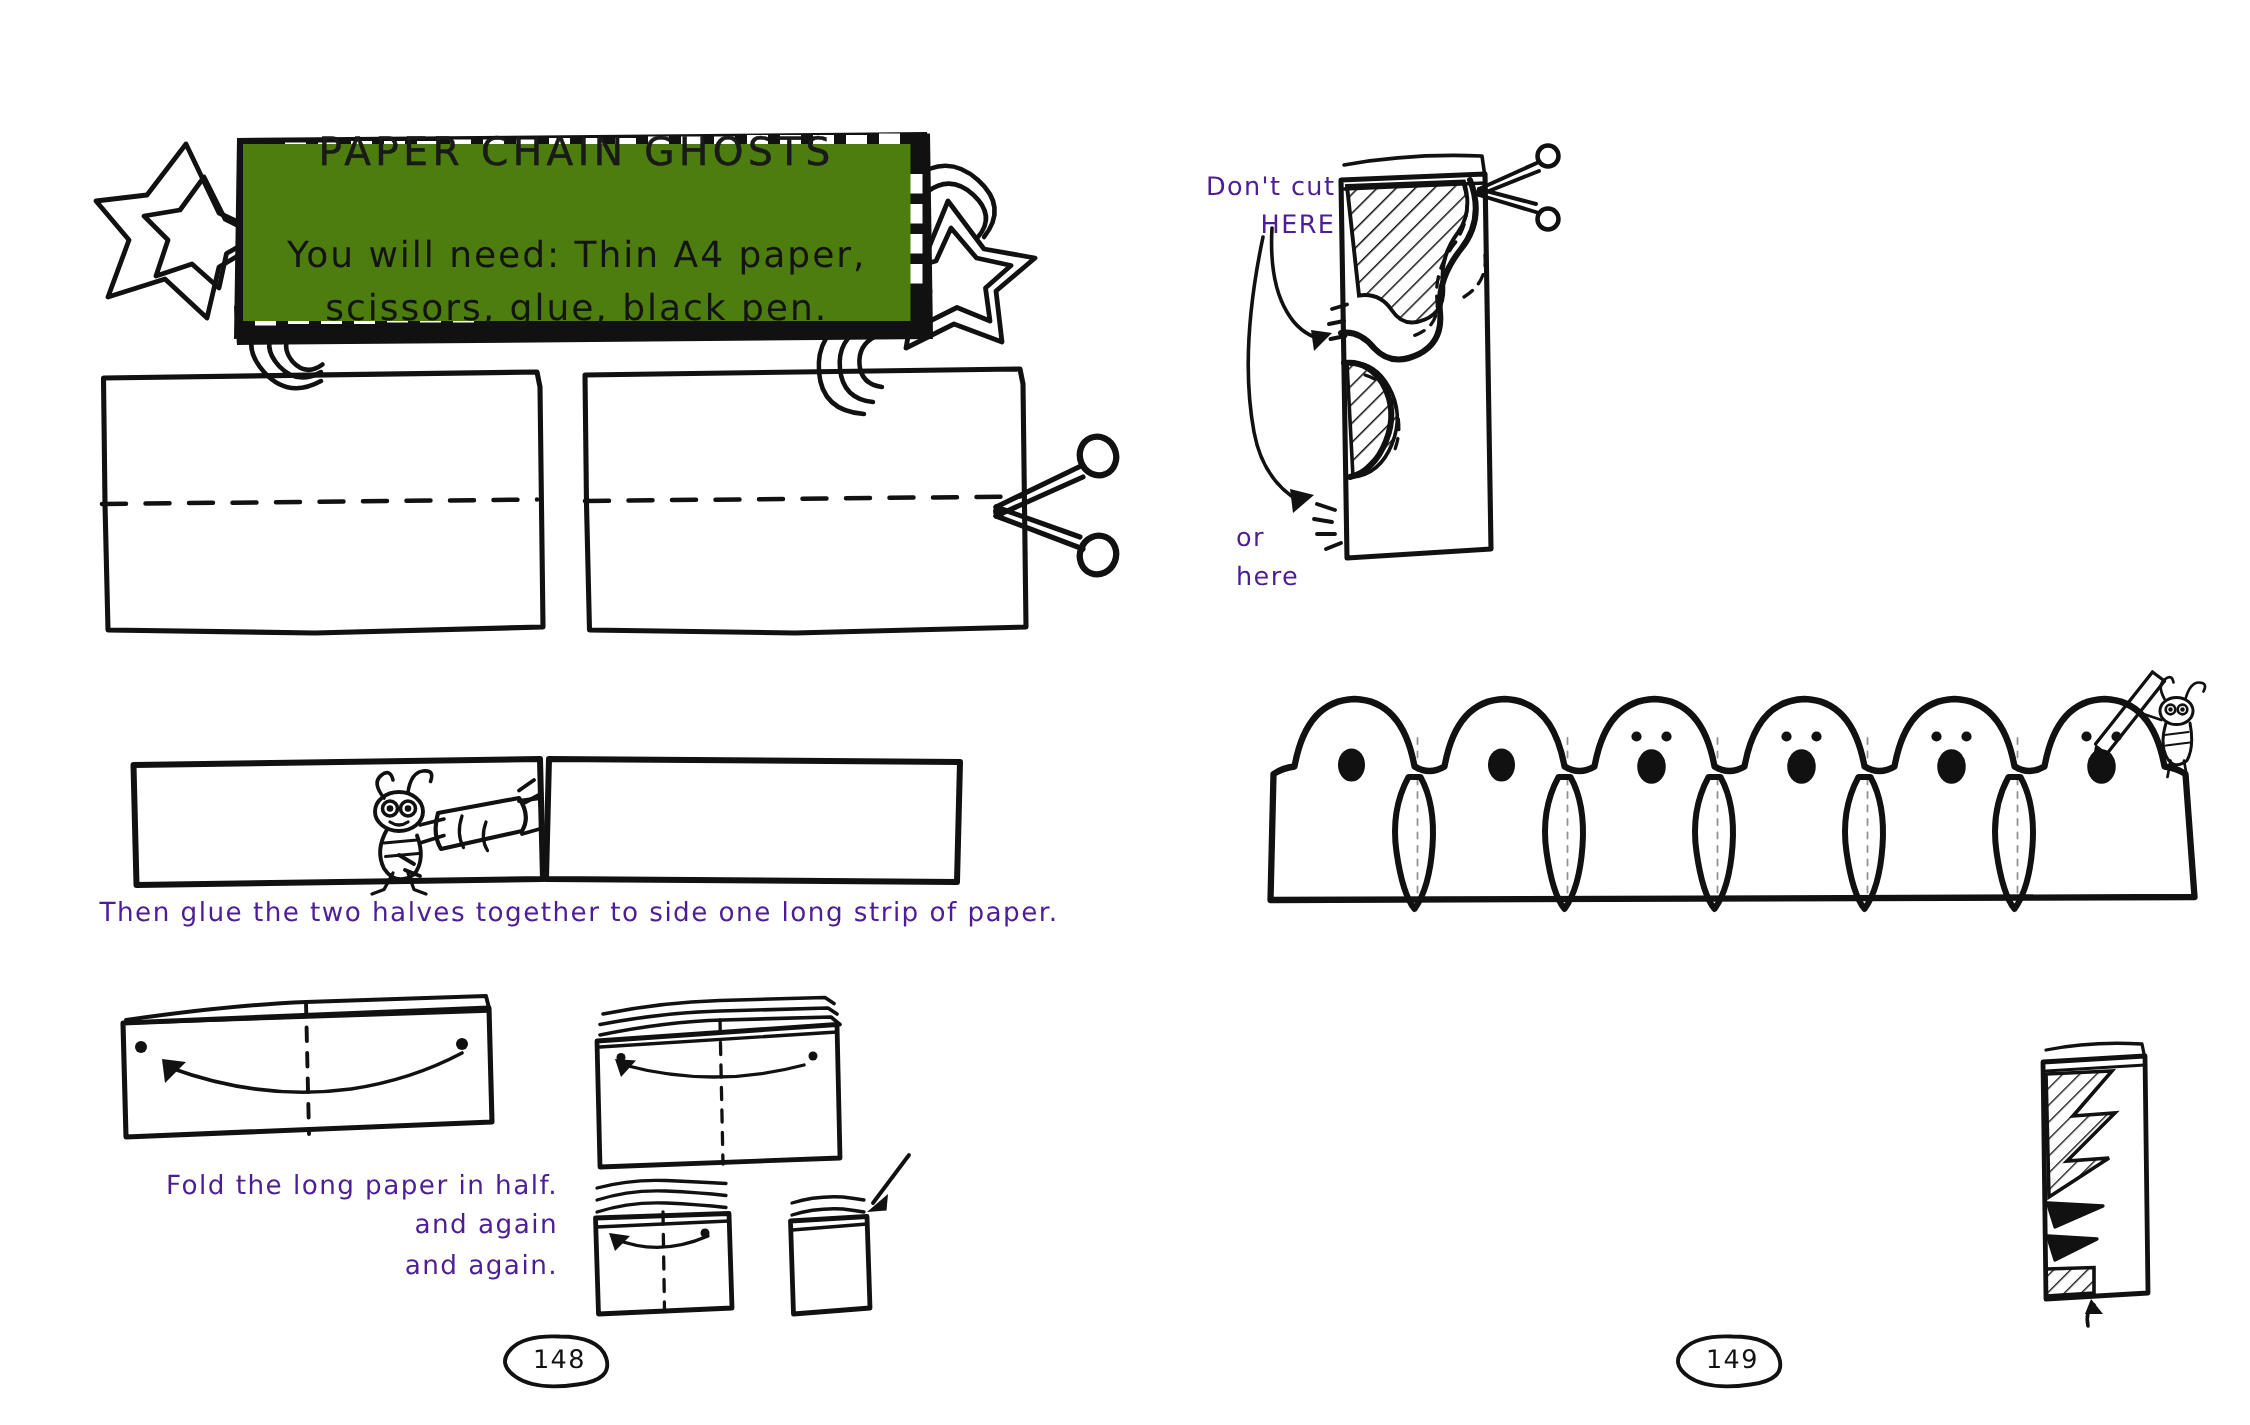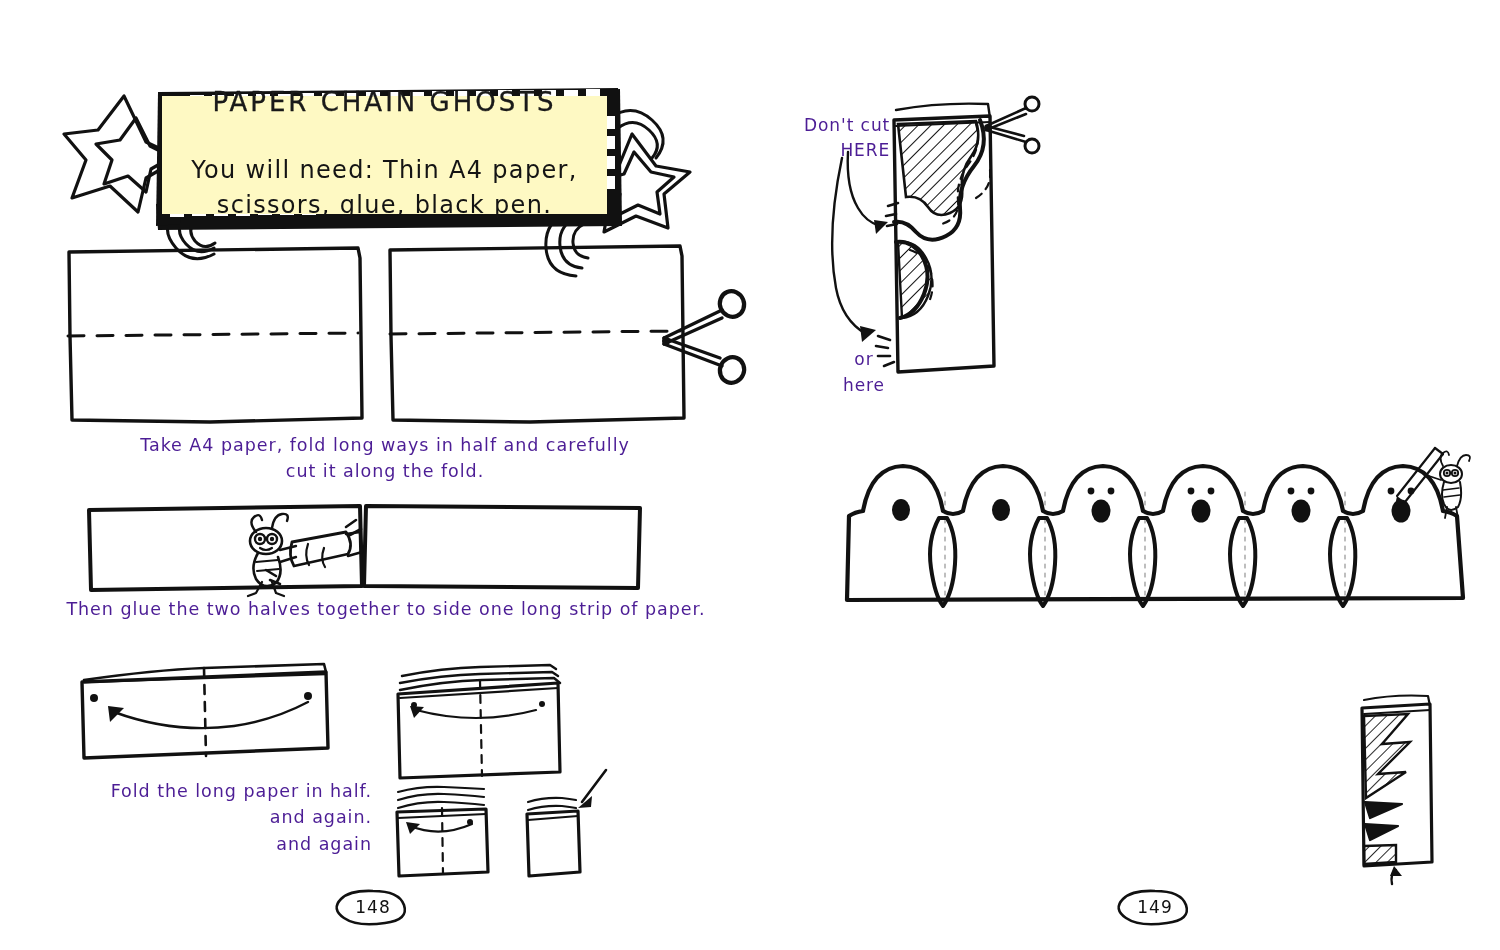--- a/index.html
+++ b/index.html
@@ -22,21 +22,21 @@
   .caption{
     font-size:17.5px;line-height:1.5;text-align:center;
   }
 
   
   #title-banner{
     position:absolute;left:62px;top:72px;width:640px;height:172px;
   }
   #banner-inner{
     position:absolute;left:100px;top:24px;width:445px;height:118px;
-    background:#fef9c3;
+    background:#4d7c0f;
     display:flex;flex-direction:column;align-items:center;justify-content:center;gap:28px;
   }
   #banner-title{
     font-size:26px;letter-spacing:3px;margin:0 0 8px 0;
     color:#1a1a1a;font-weight:400;
     text-align:center;
     -webkit-text-stroke:0.3px #111;
   }
   #banner-sub{
     font-size:24px;line-height:1.45;text-align:center;color:#141414;
@@ -217,24 +217,20 @@
         <path class="ink" stroke-width="3.4" d="M604 102 L662 74"></path>
         <path class="ink" stroke-width="3.4" d="M604 102 L660 122"></path>
         <path class="ink" stroke-width="3.4" d="M604 108 L662 130"></path>
         <ellipse class="ink" stroke-width="4.2" cx="672" cy="68" rx="12" ry="13" transform="rotate(-22 672 68)"></ellipse>
         <ellipse class="ink" stroke-width="4.2" cx="672" cy="134" rx="12" ry="13" transform="rotate(22 672 134)"></ellipse>
         <circle class="inkfill" cx="606" cy="105" r="4"></circle>
       </g>
     </svg>
   </div>
 
-  <div id="cap-1" class="hand caption">
-    <div>Take A4 paper, fold long ways in half and carefully</div>
-    <div>cut it along the fold.</div>
-  </div>
 
   <div style="position:absolute;left:60px;top:494px;">
     <svg width="650" height="106" viewBox="0 0 650 106">
       <g>
         <path class="ink" stroke-width="4" d="M29 16 L300 12 L302 92 L31 96 Z"></path>
       </g>
       <g>
         <path class="ink" stroke-width="4" d="M306 12 L580 14 L578 94 L304 92 Z"></path>
       </g>
 
@@ -294,22 +290,22 @@
       <path class="ink" stroke-width="2.4" d="M52 64 q60 22 120 14 q40 -6 74 -24"></path>
       <circle class="inkfill" cx="246" cy="48" r="4"></circle>
       <circle class="inkfill" cx="32" cy="50" r="4"></circle>
       <path class="inkfill" d="M46 58 L62 60 L48 74 Z"></path>
       <path class="ink" stroke-width="1.6" d="M52 62 L56 62"></path>
     </svg>
   </div>
 
   <div id="cap-3" class="hand caption">
     <div>Fold the long paper in half.</div>
+    <div>and again</div>
     <div>and again.</div>
-    <div>and again</div>
   </div>
 
   <div style="position:absolute;left:392px;top:650px;">
     <svg width="260" height="230" viewBox="0 0 260 230">
 
       <g>
         <path class="ink" stroke-width="2.4" d="M10 26 q40 -8 78 -9 q40 -1 70 -2 L164 19"></path>
         <path class="ink" stroke-width="2.4" d="M8 33 q42 -8 80 -9 q40 -1 72 -2 L166 26"></path>
         <path class="ink" stroke-width="2.4" d="M8 40 q44 -9 82 -10 q40 -1 72 -2 L168 33"></path>
         <path class="ink" stroke-width="3.2" d="M6 44 L166 33 L168 122 L8 128 Z"></path>
@@ -425,21 +421,21 @@
         <path class="inkfill" d="M60 236 L76 240 L62 252 Z"></path>
       </g>
     </svg>
   </div>
 
   <div class="hand" style="position:absolute;left:44px;top:113px;font-size:17px;line-height:1.45;">
     <div>Don't cut</div>
     <div style="text-align:right">HERE</div>
   </div>
 
-  <div class="hand" style="position:absolute;left:76px;top:347px;font-size:17px;line-height:1.5;text-align:center;width:56px;">
+  <div class="hand" style="position:absolute;left:64px;top:347px;font-size:17px;line-height:1.5;text-align:left;width:56px;">
     <div>or</div>
     <div>here</div>
   </div>
 
   <div style="position:absolute;left:75px;top:440px;">
     <svg width="640" height="180" viewBox="0 0 640 180">
 
       <path class="ink" stroke-width="4.2" fill="#fff" d="M14 76
            q6 -4 14 -5
            q8 -44 40 -45 q32 1 40 45

